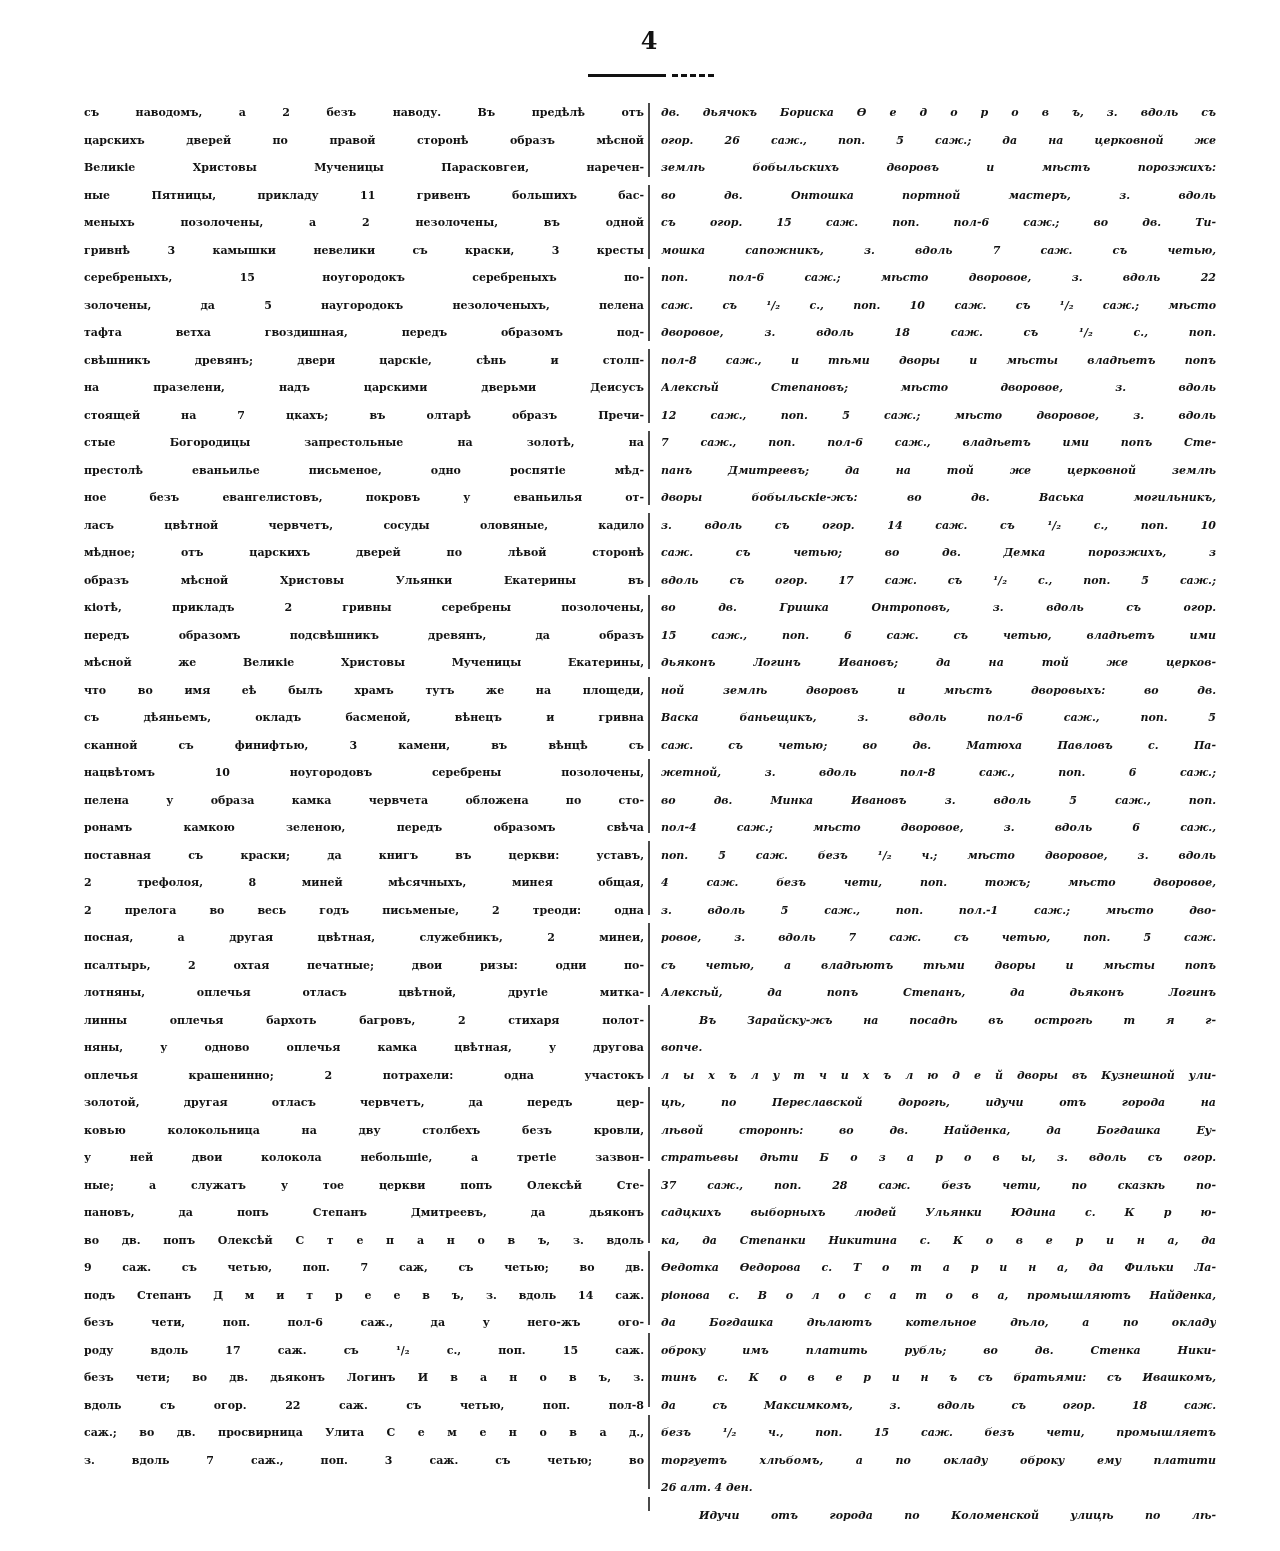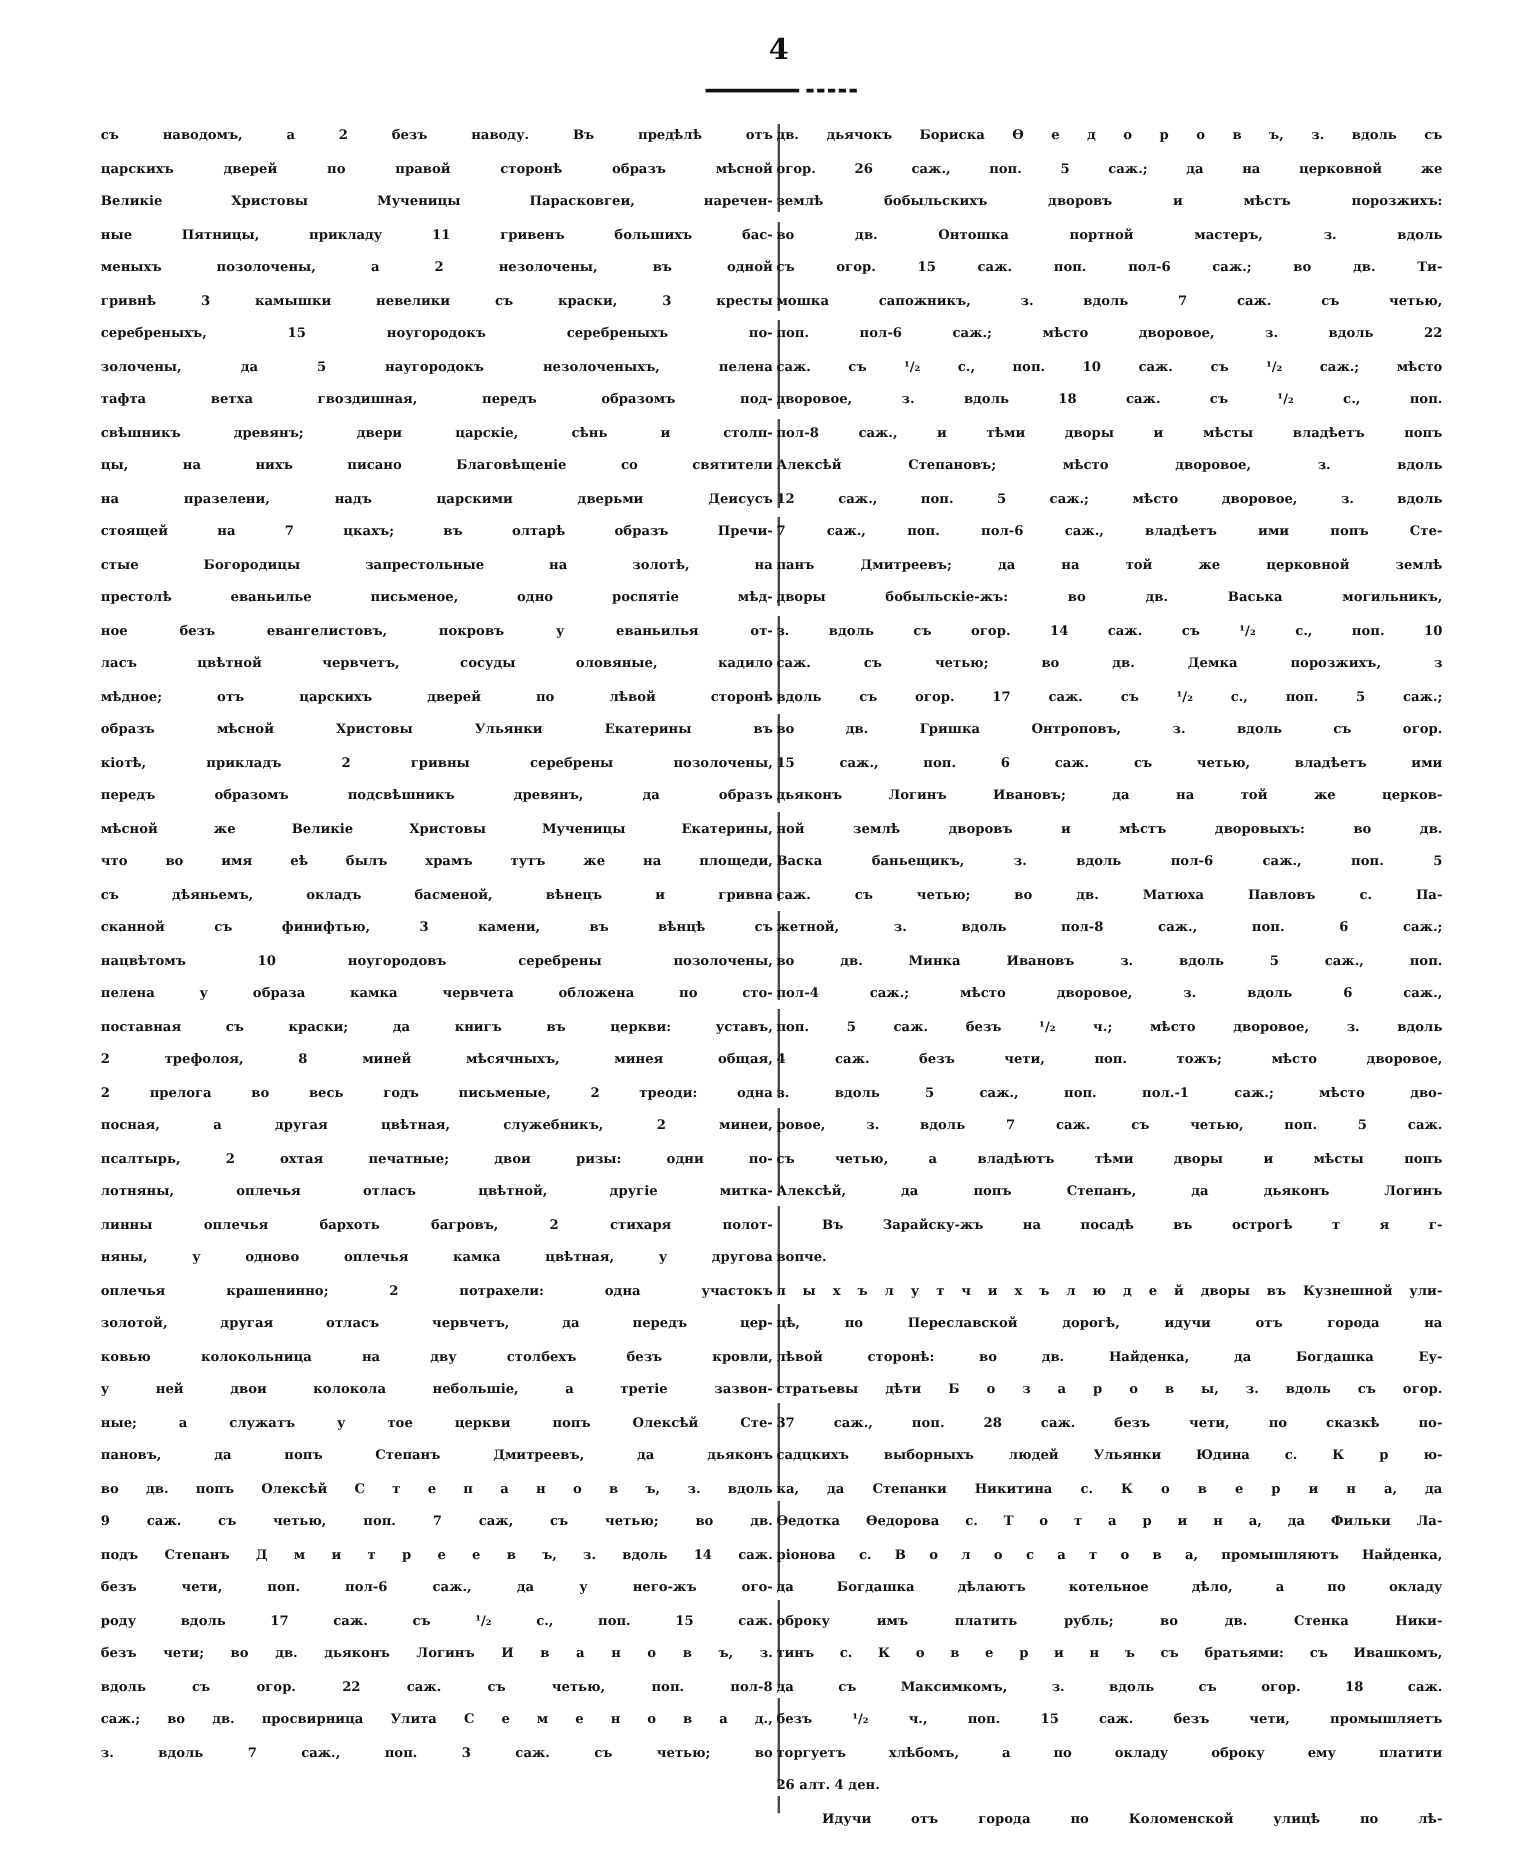--- a/index.html
+++ b/index.html
@@ -47,21 +47,21 @@
     width: 1132px;
   }
   .col {
     position: absolute;
     top: 0;
     font-size: 11px;
     line-height: 27.5px;
     font-weight: bold;
   }
   .col.left  { left: 0;     width: 560px; }
-  .col.right { left: 563px; width: 555px; }
+  .col.right { left: 577px; width: 555px; font-style: italic; }
   .divider {
     position: absolute;
     left: 564px;
     top: 4px;
     width: 2px;
     height: 1408px;
     background: repeating-linear-gradient(
       to bottom,
       #2a2a2a 0px, #2a2a2a 74px,
       rgba(42,42,42,0) 74px, rgba(42,42,42,0) 82px
@@ -89,37 +89,37 @@
         <div class="line">съ наводомъ, а 2 безъ наводу. Въ предѣлѣ отъ</div>
         <div class="line">царскихъ дверей по правой сторонѣ образъ мѣсной</div>
         <div class="line">Великіе Христовы Мученицы Парасковгеи, наречен-</div>
         <div class="line">ные Пятницы, прикладу 11 гривенъ большихъ бас-</div>
         <div class="line">меныхъ позолочены, а 2 незолочены, въ одной</div>
         <div class="line">гривнѣ 3 камышки невелики съ краски, 3 кресты</div>
         <div class="line">серебреныхъ, 15 ноугородокъ серебреныхъ по-</div>
         <div class="line">золочены, да 5 наугородокъ незолоченыхъ, пелена</div>
         <div class="line">тафта ветха гвоздишная, передъ образомъ под-</div>
         <div class="line">свѣшникъ древянъ; двери царскіе, сѣнь и столп-</div>
-        <div class="line">цы, на нихъ писано Благовѣщеніе со святители</div>
         <div class="line">на празелени, надъ царскими дверьми Деисусъ</div>
         <div class="line">стоящей на 7 цкахъ; въ олтарѣ образъ Пречи-</div>
         <div class="line">стые Богородицы запрестольные на золотѣ, на</div>
         <div class="line">престолѣ еваньилье письменое, одно роспятіе мѣд-</div>
         <div class="line">ное безъ евангелистовъ, покровъ у еваньилья от-</div>
         <div class="line">ласъ цвѣтной червчетъ, сосуды оловяные, кадило</div>
         <div class="line">мѣдное; отъ царскихъ дверей по лѣвой сторонѣ</div>
         <div class="line">образъ мѣсной Христовы Ульянки Екатерины въ</div>
         <div class="line">кіотѣ, прикладъ 2 гривны серебрены позолочены,</div>
         <div class="line">передъ образомъ подсвѣшникъ древянъ, да образъ</div>
         <div class="line">мѣсной же Великіе Христовы Мученицы Екатерины,</div>
         <div class="line">что во имя еѣ былъ храмъ тутъ же на площеди,</div>
         <div class="line">съ дѣяньемъ, окладъ басменой, вѣнецъ и гривна</div>
         <div class="line">сканной съ финифтью, 3 камени, въ вѣнцѣ съ</div>
         <div class="line">нацвѣтомъ 10 ноугородовъ серебрены позолочены,</div>
         <div class="line">пелена у образа камка червчета обложена по сто-</div>
+        <div class="line">ронамъ камкою зеленою, передъ образомъ свѣча</div>
         <div class="line">поставная съ краски; да книгъ въ церкви: уставъ,</div>
         <div class="line">2 трефолоя, 8 миней мѣсячныхъ, минея общая,</div>
         <div class="line">2 прелога во весь годъ письменые, 2 треоди: одна</div>
         <div class="line">посная, а другая цвѣтная, служебникъ, 2 минеи,</div>
         <div class="line">псалтырь, 2 охтая печатные; двои ризы: одни по-</div>
         <div class="line">лотняны, оплечья отласъ цвѣтной, другіе митка-</div>
         <div class="line">линны оплечья бархоть багровъ, 2 стихаря полот-</div>
         <div class="line">няны, у одново оплечья камка цвѣтная, у другова</div>
         <div class="line">оплечья крашенинно; 2 потрахели: одна участокъ</div>
         <div class="line">золотой, другая отласъ червчетъ, да передъ цер-</div>

